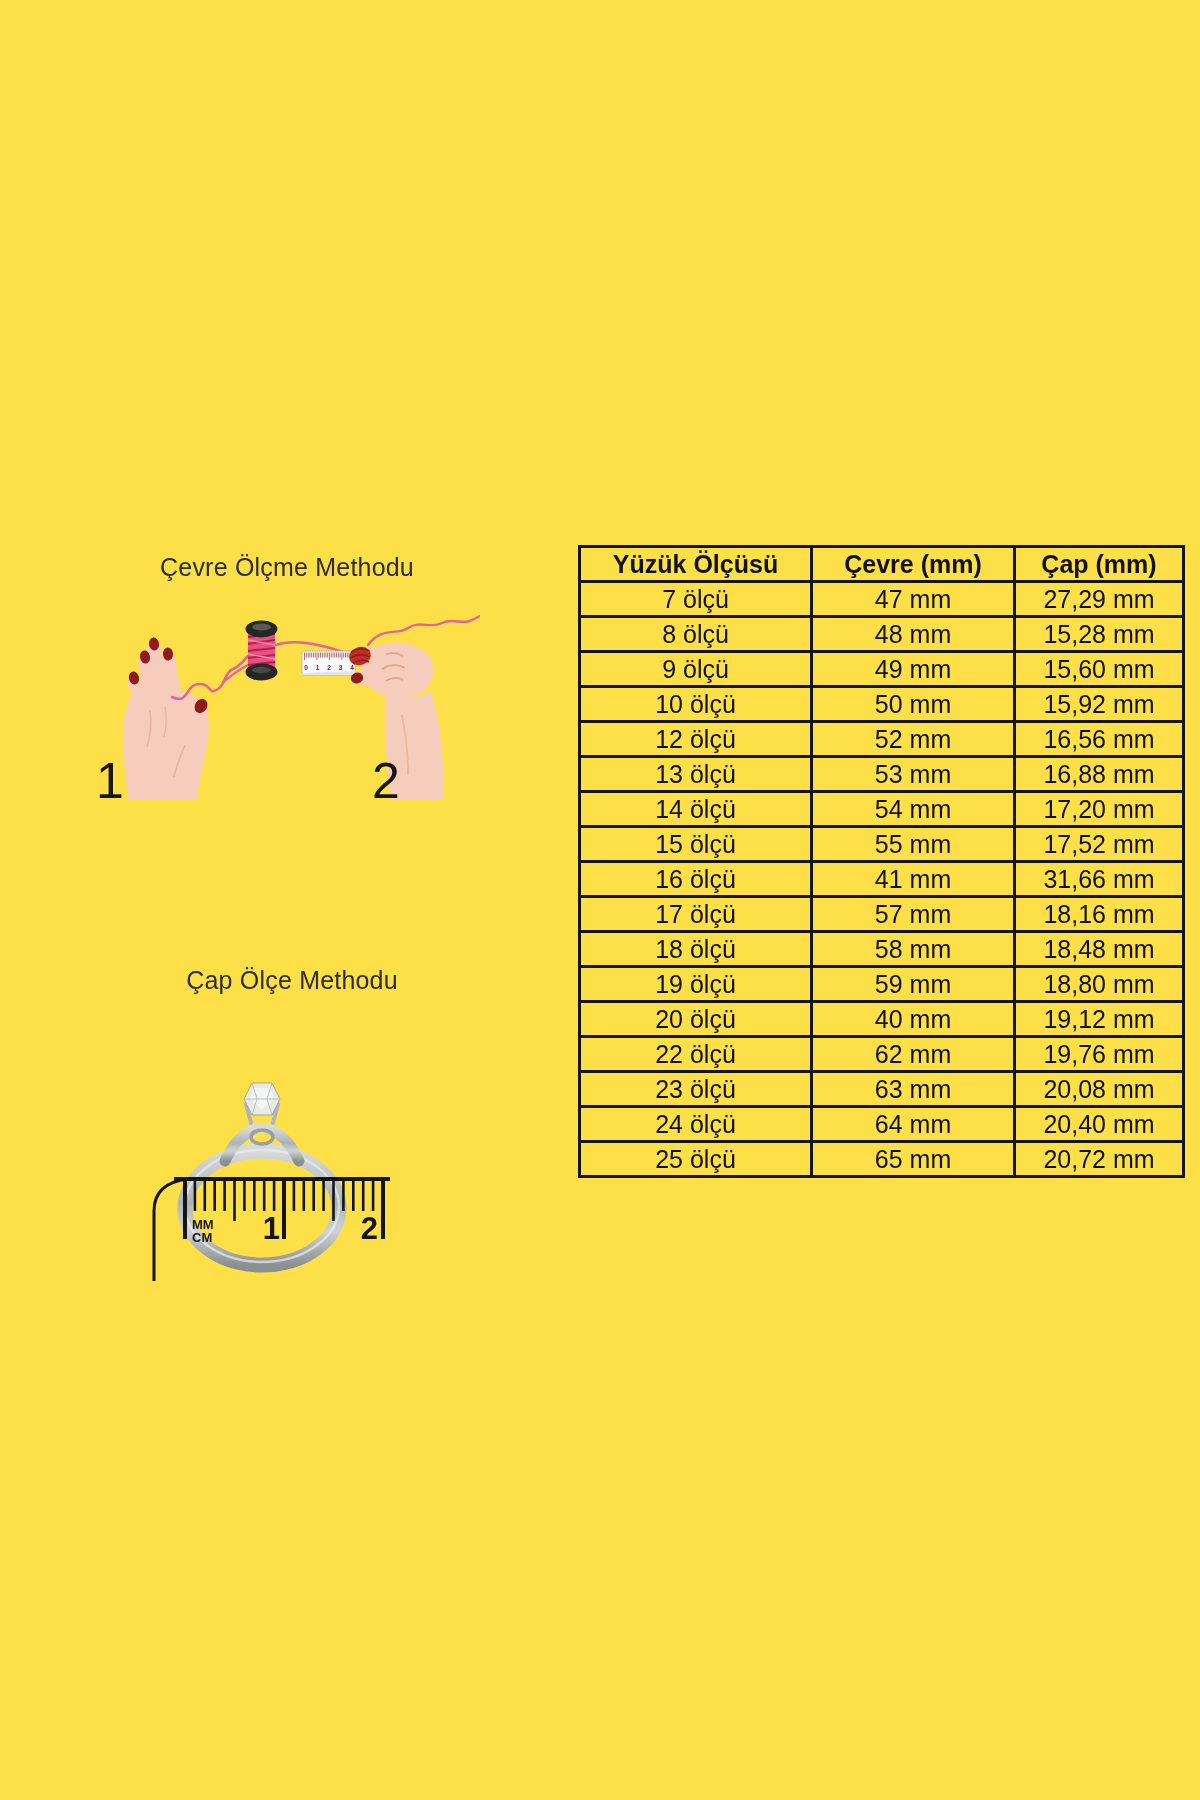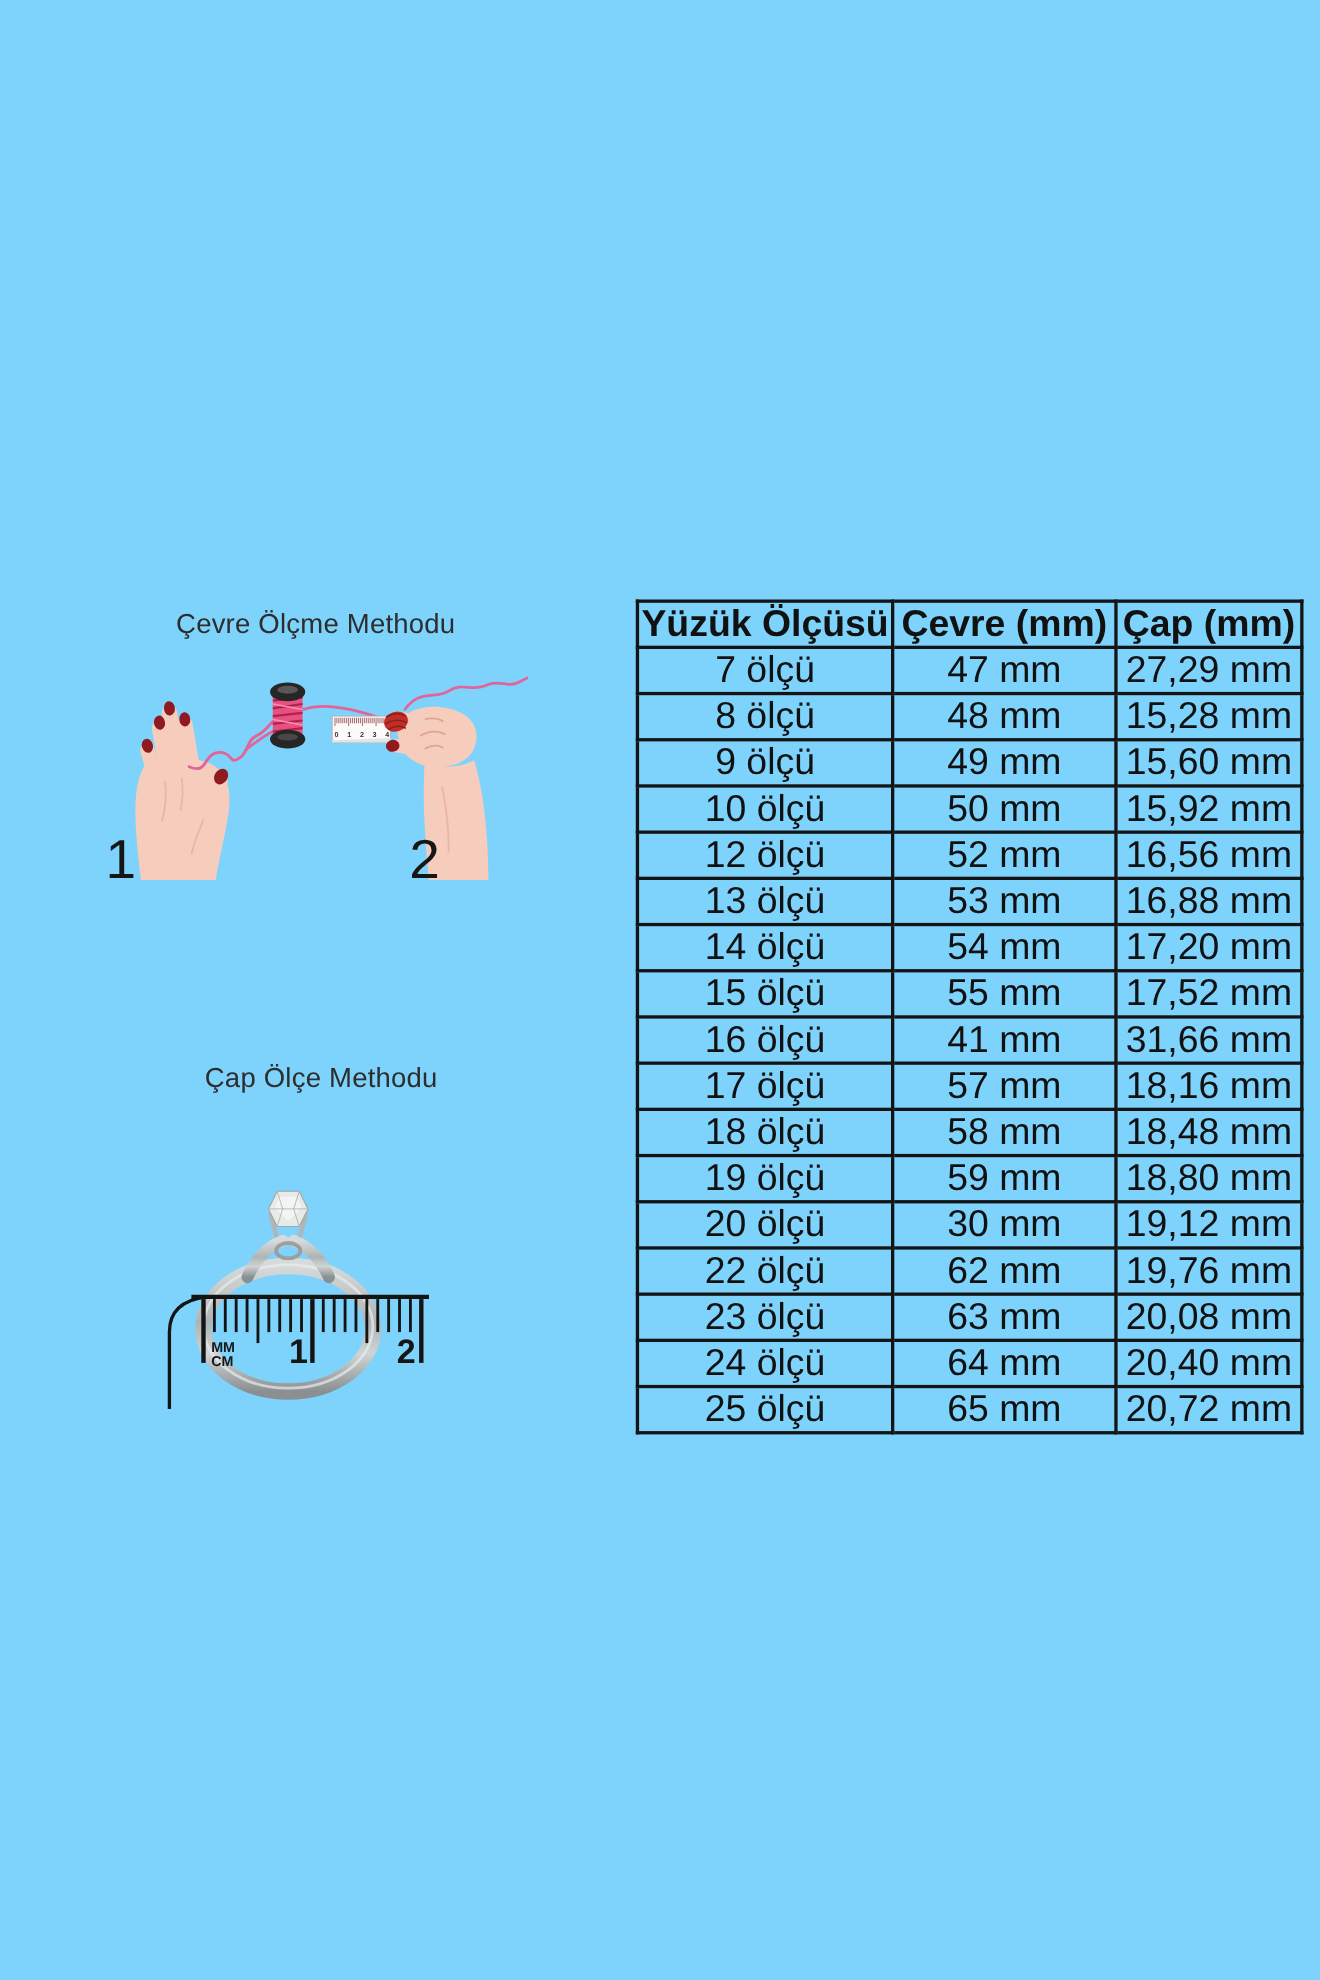--- a/index.html
+++ b/index.html
@@ -1,17 +1,17 @@
 <!DOCTYPE html>
 <html><head>
 <meta charset="utf-8">
 <style>
   html,body{margin:0;padding:0;background:#ffffff;}
   .canvas{
-    position:relative;width:1200px;height:1800px;background:#7dd3fc;overflow:hidden;
+    position:relative;width:1200px;height:1800px;background:#fde047;overflow:hidden;
     font-family:"Liberation Sans",sans-serif;color:#111111;
   }
   .method-title{
     position:absolute;margin:0;font-size:25px;font-weight:400;color:#2d2d2d;
     text-align:center;width:340px;letter-spacing:0.2px;
   }
   #title-1{left:117px;top:553px;}
   #title-2{left:122px;top:966px;}
   .illus{position:absolute;}
   #illus-1{left:90px;top:585px;width:390px;height:215px;}
@@ -21,21 +21,21 @@
   }
   .step-1{left:6px;}
   .step-2{left:282px;}
   table.size-table{
     position:absolute;left:578px;top:545px;width:604px;
     border-collapse:collapse;table-layout:fixed;
   }
   .size-table th,.size-table td{
     border:3px solid #141414;height:32px;padding:0;
     text-align:center;vertical-align:middle;
-    font-size:34px;color:#111111;white-space:nowrap;overflow:hidden;
+    font-size:25px;color:#111111;white-space:nowrap;overflow:hidden;
   }
   .size-table th{font-weight:700;}
   .size-table td{font-weight:400;}
 </style>
 </head>
 <body>
 
 <div class="canvas">
 
   <h2 class="method-title" id="title-1">Çevre Ölçme Methodu</h2>
@@ -280,21 +280,21 @@
           <td>58 mm</td>
           <td>18,48 mm</td>
         </tr>
         <tr>
           <td>19 ölçü</td>
           <td>59 mm</td>
           <td>18,80 mm</td>
         </tr>
         <tr>
           <td>20 ölçü</td>
-          <td>30 mm</td>
+          <td>40 mm</td>
           <td>19,12 mm</td>
         </tr>
         <tr>
           <td>22 ölçü</td>
           <td>62 mm</td>
           <td>19,76 mm</td>
         </tr>
         <tr>
           <td>23 ölçü</td>
           <td>63 mm</td>

